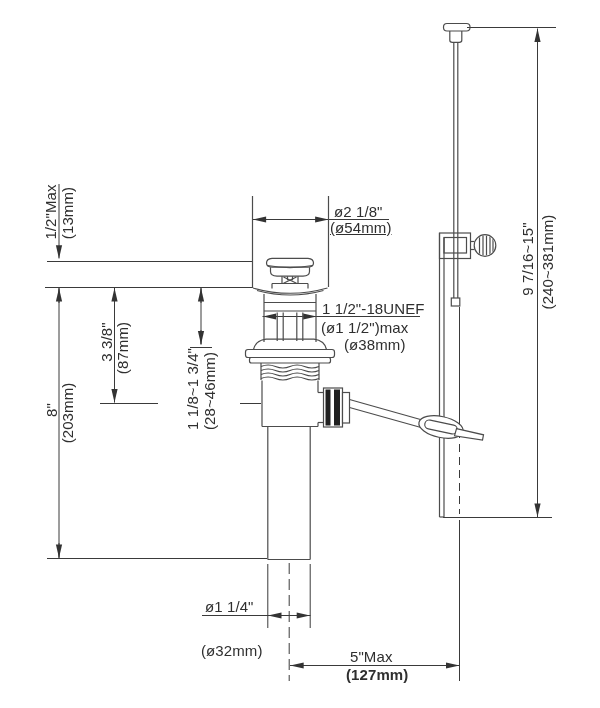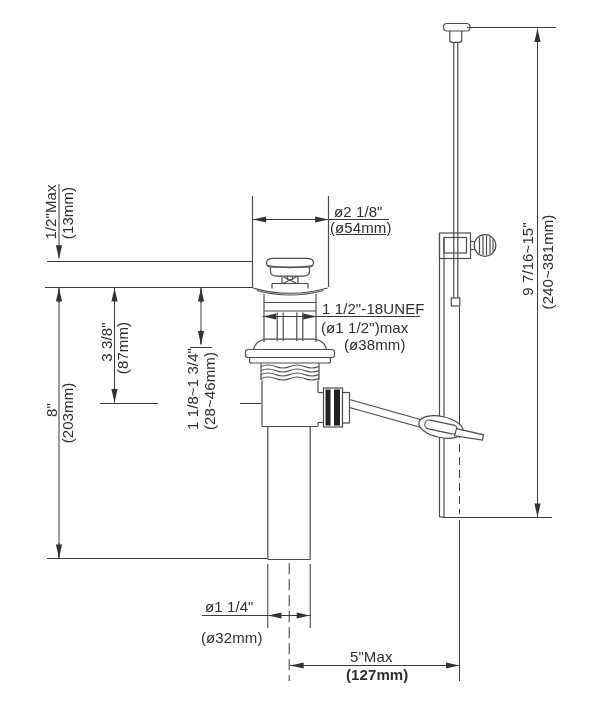--- a/index.html
+++ b/index.html
@@ -225,21 +225,21 @@
 <div class="lbl rot" style="left:210px; top:391px;">(28~46mm)</div>
 
 <div class="lbl" style="left:334px; top:204px;">ø2 1/8"</div>
 <div class="lbl" style="left:330px; top:220px;text-decoration:underline;">(ø54mm)</div>
 
 <div class="lbl" style="left:322px; top:301px;">1 1/2"-18UNEF</div>
 <div class="lbl" style="left:321px; top:320px;">(ø1 1/2")max</div>
 <div class="lbl" style="left:344px; top:337px;">(ø38mm)</div>
 
 <div class="lbl" style="left:205px; top:599px;">ø1 1/4"</div>
-<div class="lbl" style="left:201px; top:630px;">(ø32mm)</div>
+<div class="lbl" style="left:201px; top:643px;">(ø32mm)</div>
 
 <div class="lbl" style="left:350px; top:649px;">5"Max</div>
 <div class="lbl" style="left:346px; top:667px;font-weight:bold;">(127mm)</div>
 
 <div class="lbl rot" style="left:528px; top:259px;">9 7/16~15"</div>
 <div class="lbl rot" style="left:548px; top:262px;">(240~381mm)</div>
 
 </div>
 
 </body></html>

